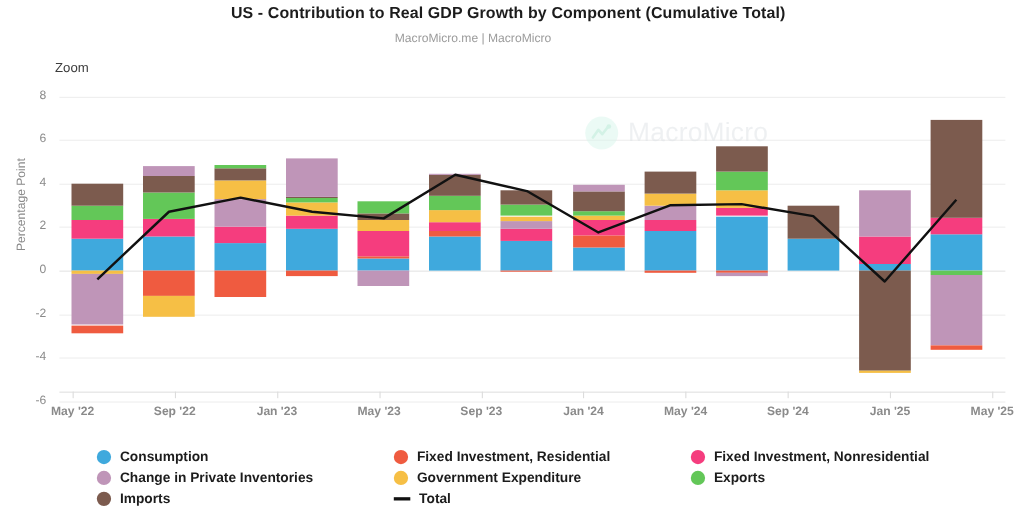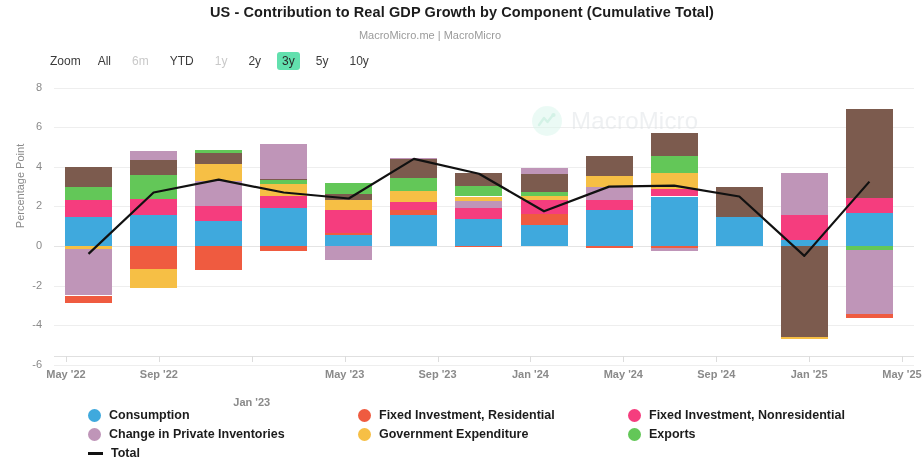--- a/index.html
+++ b/index.html
@@ -77,30 +77,20 @@
 </head>
 <body>
 
 <div id="root">
 
   <div class="title">US - Contribution to Real GDP Growth by Component (Cumulative Total)</div>
   <div class="subtitle">MacroMicro.me | MacroMicro</div>
 
   <div class="zoombar">
     <span class="zlabel">Zoom</span>
-    <span id="zoom-buttons" style="display:flex;align-items:center;">
-        <span class="zbtn">All</span>
-        <span class="zbtn dim">6m</span>
-        <span class="zbtn">YTD</span>
-        <span class="zbtn dim">1y</span>
-        <span class="zbtn">2y</span>
-        <span class="zbtn active">3y</span>
-        <span class="zbtn">5y</span>
-        <span class="zbtn">10y</span>
-      </span>
   </div>
 
   <div id="plot">
     <div class="ylabel">Percentage Point</div>
     <div id="gridlayer">
         <div class="gridline" style="top: 87.6px;"></div>
         <div class="gridline" style="top: 127.2px;"></div>
         <div class="gridline" style="top: 166.8px;"></div>
         <div class="gridline" style="top: 206.4px;"></div>
         <div class="zeroline" style="top: 246px;"></div>
@@ -118,21 +108,21 @@
         <div class="ytick" style="top: 325.2px; left: 8px;">-4</div>
         <div class="ytick" style="top: 364.8px; left: 8px;">-6</div>
       </div>
     <div class="axisline"></div>
     <div id="xticklayer">
         <div class="xtickmark" style="left: 66px;"></div>
         <div class="xtick" style="left: 31px;">May '22</div>
         <div class="xtickmark" style="left: 158.889px;"></div>
         <div class="xtick" style="left: 123.889px;">Sep '22</div>
         <div class="xtickmark" style="left: 251.778px;"></div>
-        <div class="xtick" style="left: 216.778px; margin-top: 28px;">Jan '23</div>
+        <div class="xtick" style="left: 216.778px;">Jan '23</div>
         <div class="xtickmark" style="left: 344.667px;"></div>
         <div class="xtick" style="left: 309.667px;">May '23</div>
         <div class="xtickmark" style="left: 437.556px;"></div>
         <div class="xtick" style="left: 402.556px;">Sep '23</div>
         <div class="xtickmark" style="left: 530.444px;"></div>
         <div class="xtick" style="left: 495.444px;">Jan '24</div>
         <div class="xtickmark" style="left: 623.333px;"></div>
         <div class="xtick" style="left: 588.333px;">May '24</div>
         <div class="xtickmark" style="left: 716.222px;"></div>
         <div class="xtick" style="left: 681.222px;">Sep '24</div>
@@ -290,20 +280,24 @@
       <div class="legitem c1">
         <span class="legdot" style="background: rgb(246, 191, 69);"></span>
         <span>Government Expenditure</span>
       </div>
       <div class="legitem c2">
         <span class="legdot" style="background: rgb(99, 199, 88);"></span>
         <span>Exports</span>
       </div>
     </div>
     <div class="legrow">
+      <div class="legitem c0">
+        <span class="legdot" style="background: rgb(124, 91, 78);"></span>
+        <span>Imports</span>
+      </div>
       <div class="legitem c1">
         <span class="legline" style="background: rgb(17, 17, 17);"></span>
         <span>Total</span>
       </div>
       <div class="legitem c2"></div>
     </div>
   </div>
 </div>
 
 </body></html>

